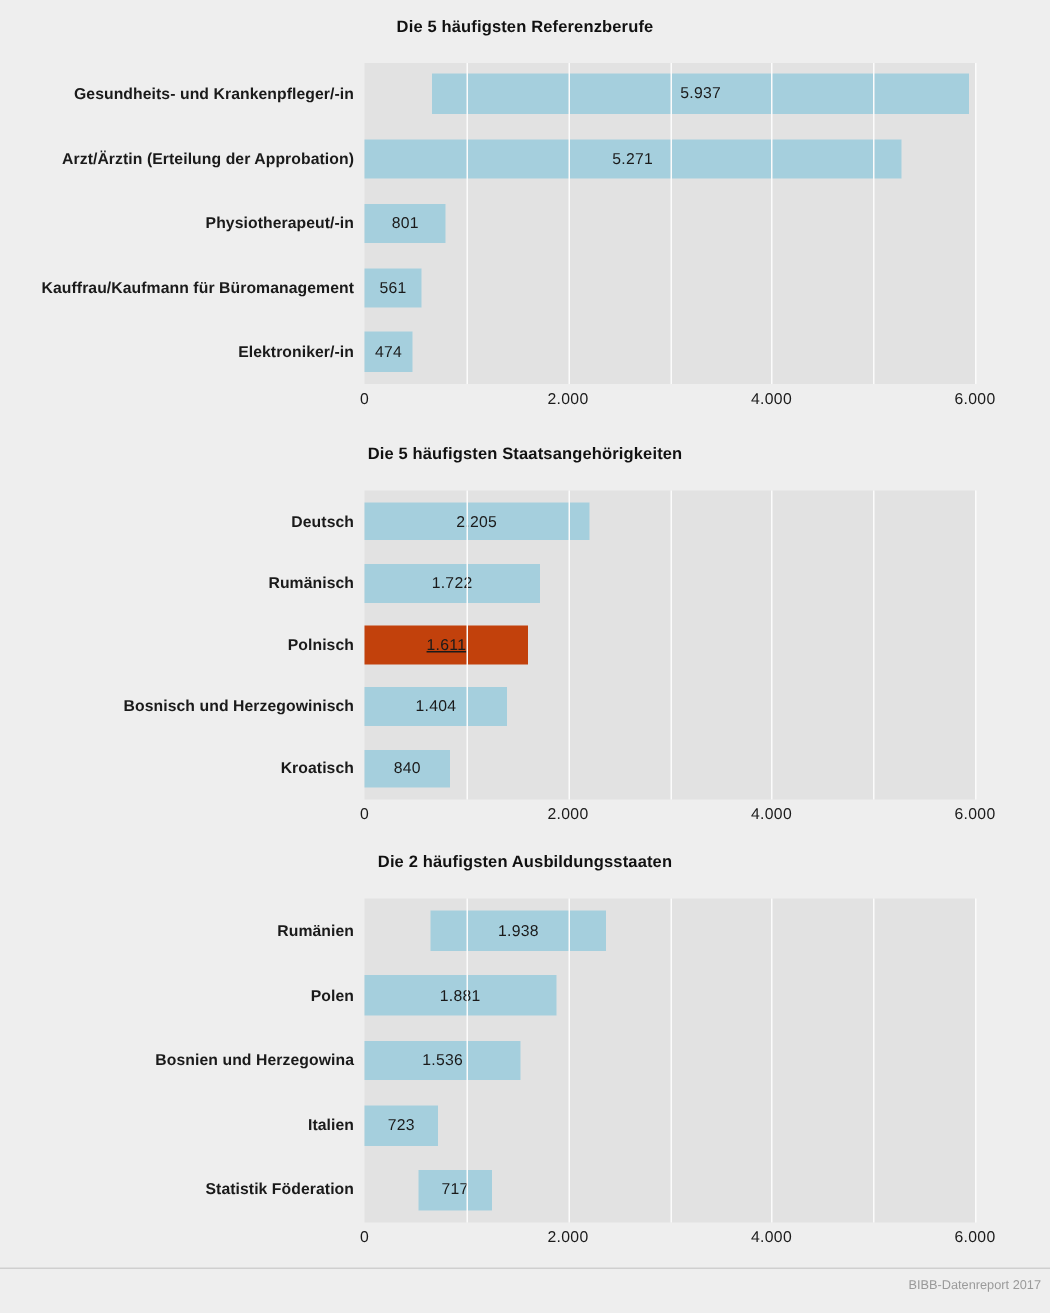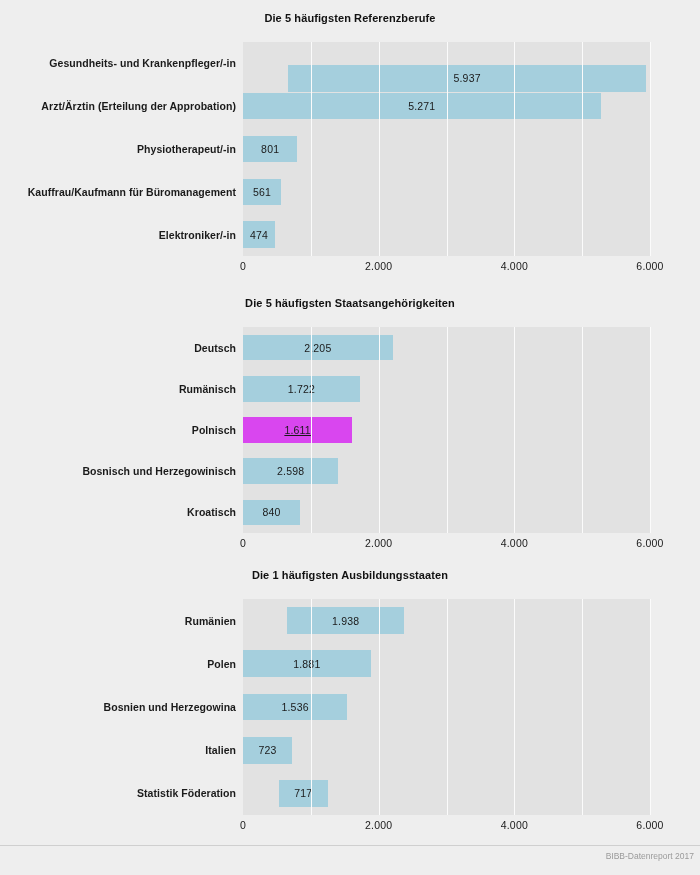--- a/index.html
+++ b/index.html
@@ -179,21 +179,21 @@
     <div class="chart">
       <div class="cat-wrap">
           <div class="cat-item" style="top: 12px; height: 42.8px;">Gesundheits- und Krankenpfleger/-in</div>
           <div class="cat-item" style="top: 54.8px; height: 42.8px;">Arzt/Ärztin (Erteilung der Approbation)</div>
           <div class="cat-item" style="top: 97.6px; height: 42.8px;">Physiotherapeut/-in</div>
           <div class="cat-item" style="top: 140.4px; height: 42.8px;">Kauffrau/Kaufmann für Büromanagement</div>
           <div class="cat-item" style="top: 183.2px; height: 42.8px;">Elektroniker/-in</div>
         </div>
       <div class="plot">
         <div class="rows">
-            <div class="row" style="top: 23px; height: 26.536px; padding-left: 45px;">
+            <div class="row" style="top: 7px; height: 26.536px; padding-left: 45px;">
               <div class="bar" style="width: 98.95%; background: rgb(165, 207, 221);">
                 <span class="bar-value">5.937</span>
               </div>
             </div>
             <div class="row" style="top: 50.932px; height: 26.536px;">
               <div class="bar" style="width: 87.85%; background: rgb(165, 207, 221);">
                 <span class="bar-value">5.271</span>
               </div>
             </div>
             <div class="row" style="top: 93.732px; height: 26.536px;">
@@ -244,27 +244,27 @@
               <div class="bar" style="width: 36.75%; background: rgb(165, 207, 221);">
                 <span class="bar-value">2.205</span>
               </div>
             </div>
             <div class="row" style="top: 49.028px; height: 25.544px;">
               <div class="bar" style="width: 28.7%; background: rgb(165, 207, 221);">
                 <span class="bar-value">1.722</span>
               </div>
             </div>
             <div class="row" style="top: 90.228px; height: 25.544px;">
-              <div class="bar" style="width: 26.85%; background: #d946ef; text-decoration: underline;">
+              <div class="bar" style="width: 26.85%; background: #c2410c; text-decoration: underline;">
                 <span class="bar-value">1.611</span>
               </div>
             </div>
             <div class="row" style="top: 131.428px; height: 25.544px;">
               <div class="bar" style="width: 23.4%; background: rgb(165, 207, 221);">
-                <span class="bar-value">2.598</span>
+                <span class="bar-value">1.404</span>
               </div>
             </div>
             <div class="row" style="top: 172.628px; height: 25.544px;">
               <div class="bar" style="width: 14%; background: rgb(165, 207, 221);">
                 <span class="bar-value">840</span>
               </div>
             </div>
           </div>
       <div class="gridline" style="left: 16.6667%;"></div>
           <div class="gridline" style="left: 33.3333%;"></div>
@@ -276,21 +276,21 @@
       <div class="axis" style="top: 220px;">
           <div class="tick-label" style="left: 0%;">0</div>
           <div class="tick-label" style="left: 33.3333%;">2.000</div>
           <div class="tick-label" style="left: 66.6667%;">4.000</div>
           <div class="tick-label" style="left: 100%;">6.000</div>
         </div>
     </div>
   </div>
 
   <div class="panel" id="panel-2">
-    <div class="panel-title">Die 1 häufigsten Ausbildungsstaaten</div>
+    <div class="panel-title">Die 2 häufigsten Ausbildungsstaaten</div>
     <div class="chart">
       <div class="cat-wrap">
           <div class="cat-item" style="top: 12px; height: 43.2px;">Rumänien</div>
           <div class="cat-item" style="top: 55.2px; height: 43.2px;">Polen</div>
           <div class="cat-item" style="top: 98.4px; height: 43.2px;">Bosnien und Herzegowina</div>
           <div class="cat-item" style="top: 141.6px; height: 43.2px;">Italien</div>
           <div class="cat-item" style="top: 184.8px; height: 43.2px;">Statistik Föderation</div>
         </div>
       <div class="plot">
         <div class="rows">

